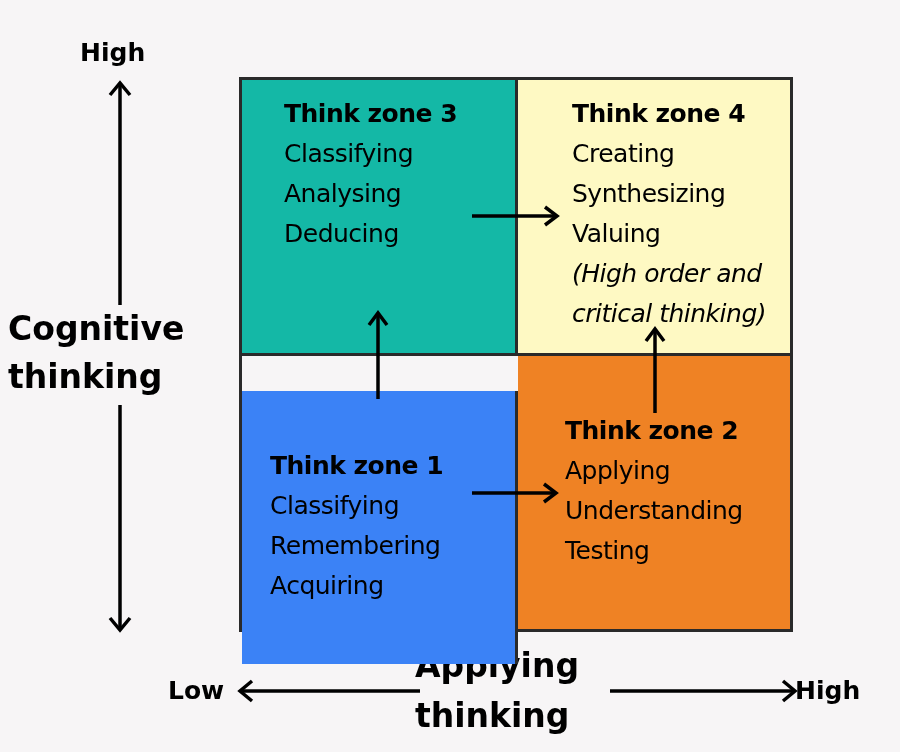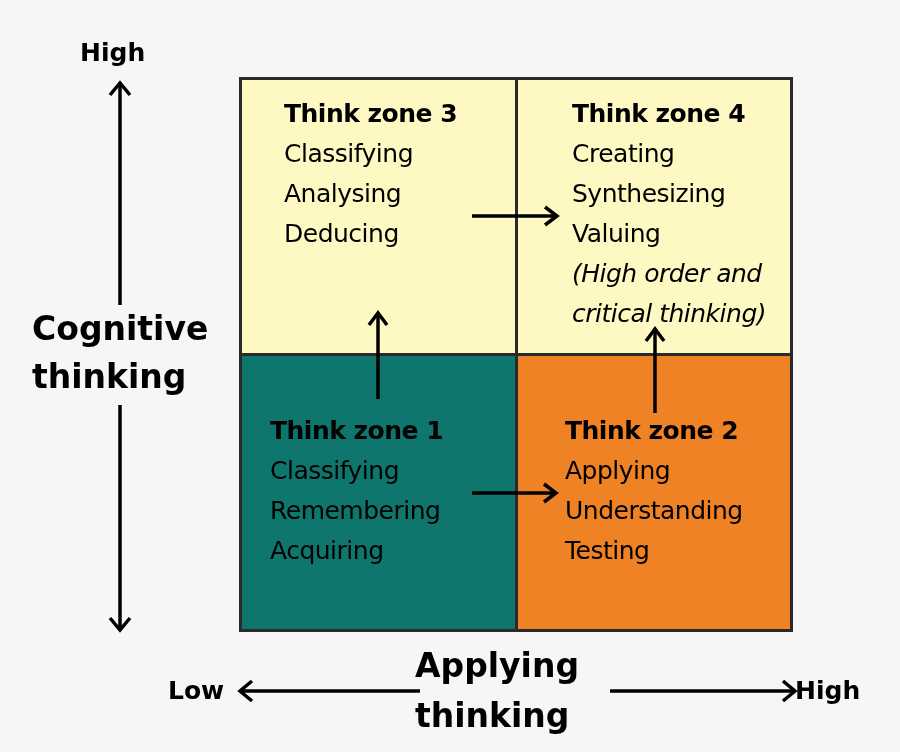--- a/index.html
+++ b/index.html
@@ -15,52 +15,52 @@
   .zone-text { position:absolute; font-size:25px; line-height:40px; letter-spacing:-0.5px; }
   .zone-title { font-weight:bold; }
   .zone-note { font-style:italic; }
   svg.overlay { position:absolute; left:0; top:0; width:900px; height:752px; pointer-events:none; }
   .axis-label { position:absolute; font-weight:bold; text-align:left; }
 </style>
 </head>
 <body style="background: rgb(247, 245, 246);">
 
 <div class="axis-label" style="left:80px; top:38px; width:80px; font-size:25px;">High</div>
-<div class="axis-label" style="left:32px; top:305px; width:200px; font-size:33px; line-height:48px;">
+<div class="axis-label" style="left:8px; top:305px; width:200px; font-size:33px; line-height:48px;">
   <div>Cognitive</div>
   <div>thinking</div>
 </div>
 
 <div class="axis-label" style="left:168px; top:676px; width:70px; font-size:25px;">Low</div>
 <div class="axis-label" style="left:795px; top:676px; width:80px; font-size:25px;">High</div>
 <div class="axis-label" style="left:415px; top:641px; width:200px; font-size:33px; line-height:50px;">
   <div>Applying</div>
   <div>thinking</div>
 </div>
 
 <div class="grid">
-  <div class="q q3" style="background:#fef9c3;padding-left:23px;">
+  <div class="q q3" style="background:#14b8a6;padding-left:23px;">
     <div class="zone-text" style="left:42px; top:14px;">
       <div class="zone-title">Think zone 3</div>
       <div>Classifying</div>
       <div>Analysing</div>
       <div>Deducing</div>
     </div>
   </div>
   <div class="q q4" style="background:#fef9c3;">
     <div class="zone-text" style="left:54px; top:14px;">
       <div class="zone-title">Think zone 4</div>
       <div>Creating</div>
       <div>Synthesizing</div>
       <div>Valuing</div>
       <div class="zone-note">(High order and</div>
       <div class="zone-note">critical thinking)</div>
     </div>
   </div>
-  <div class="q q1" style="background:#0f766e;">
+  <div class="q q1" style="background:#3b82f6;margin-top:35px;">
     <div class="zone-text" style="left:28px; top:55px;">
       <div class="zone-title">Think zone 1</div>
       <div>Classifying</div>
       <div>Remembering</div>
       <div>Acquiring</div>
     </div>
   </div>
   <div class="q q2" style="background:#ef8224;">
     <div class="zone-text" style="left:47px; top:55px;">
       <div class="zone-title">Think zone 2</div>

